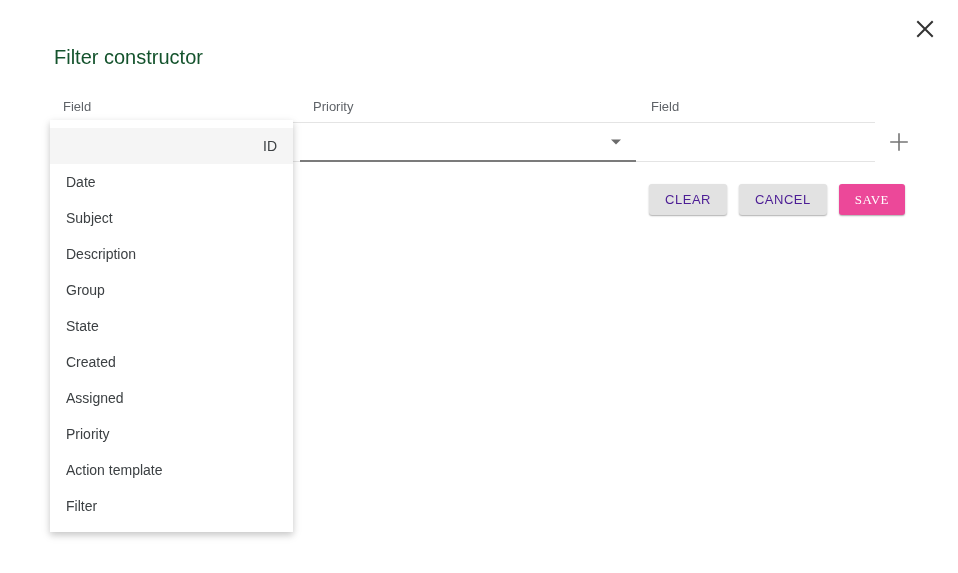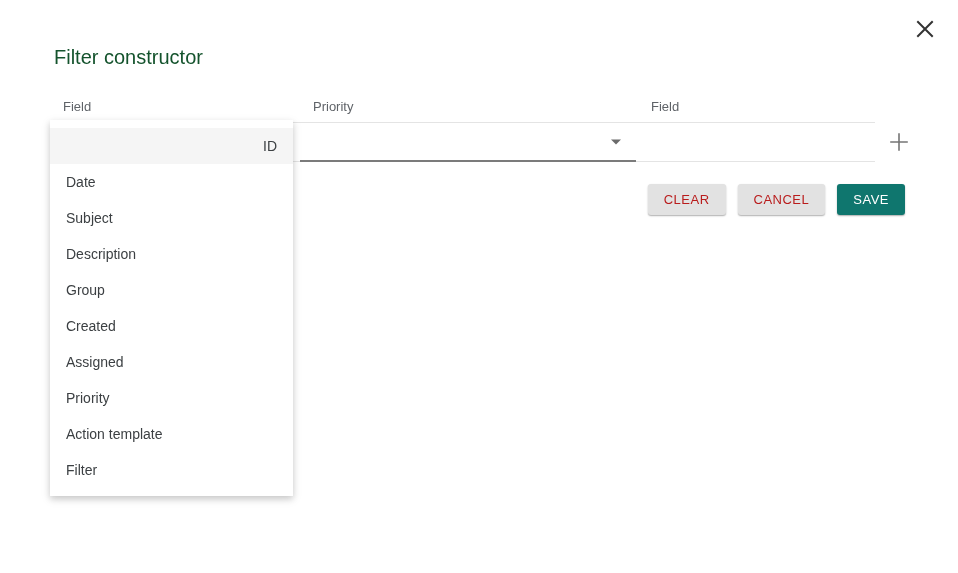--- a/index.html
+++ b/index.html
@@ -156,25 +156,26 @@
     letter-spacing: 0.5px;
     font-weight: 500;
     height: 31px;
     padding: 0 16px;
     cursor: pointer;
     box-shadow: 0 1px 2px rgba(0,0,0,0.22), 0 1px 1px rgba(0,0,0,0.12);
     white-space: nowrap;
   }
   .btn-grey {
     background: #e2e2e2;
-    color: #b91c1c;
+    color: #4c1d95;
   }
   .btn-primary {
-    background: #0f766e;
+    background: #ec4899;
     color: #ffffff;
+    font-family: Liberation Serif, serif;
   }
 
   
   .dropdown-panel {
     position: absolute;
     left: 50px;
     top: 120px;
     width: 243px;
     background: #ffffff;
     box-shadow: 0 3px 6px rgba(0,0,0,0.14), 0 3px 10px rgba(0,0,0,0.10);
@@ -241,18 +242,19 @@
   <button class="btn btn-grey">CANCEL</button>
   <button class="btn btn-primary">SAVE</button>
 </div>
 
 <div class="dropdown-panel" id="field-dropdown">
     <div class="dropdown-item selected">ID</div>
     <div class="dropdown-item">Date</div>
     <div class="dropdown-item">Subject</div>
     <div class="dropdown-item">Description</div>
     <div class="dropdown-item">Group</div>
+    <div class="dropdown-item">State</div>
     <div class="dropdown-item">Created</div>
     <div class="dropdown-item">Assigned</div>
     <div class="dropdown-item">Priority</div>
     <div class="dropdown-item">Action template</div>
     <div class="dropdown-item">Filter</div>
   </div>
 
 </body></html>

